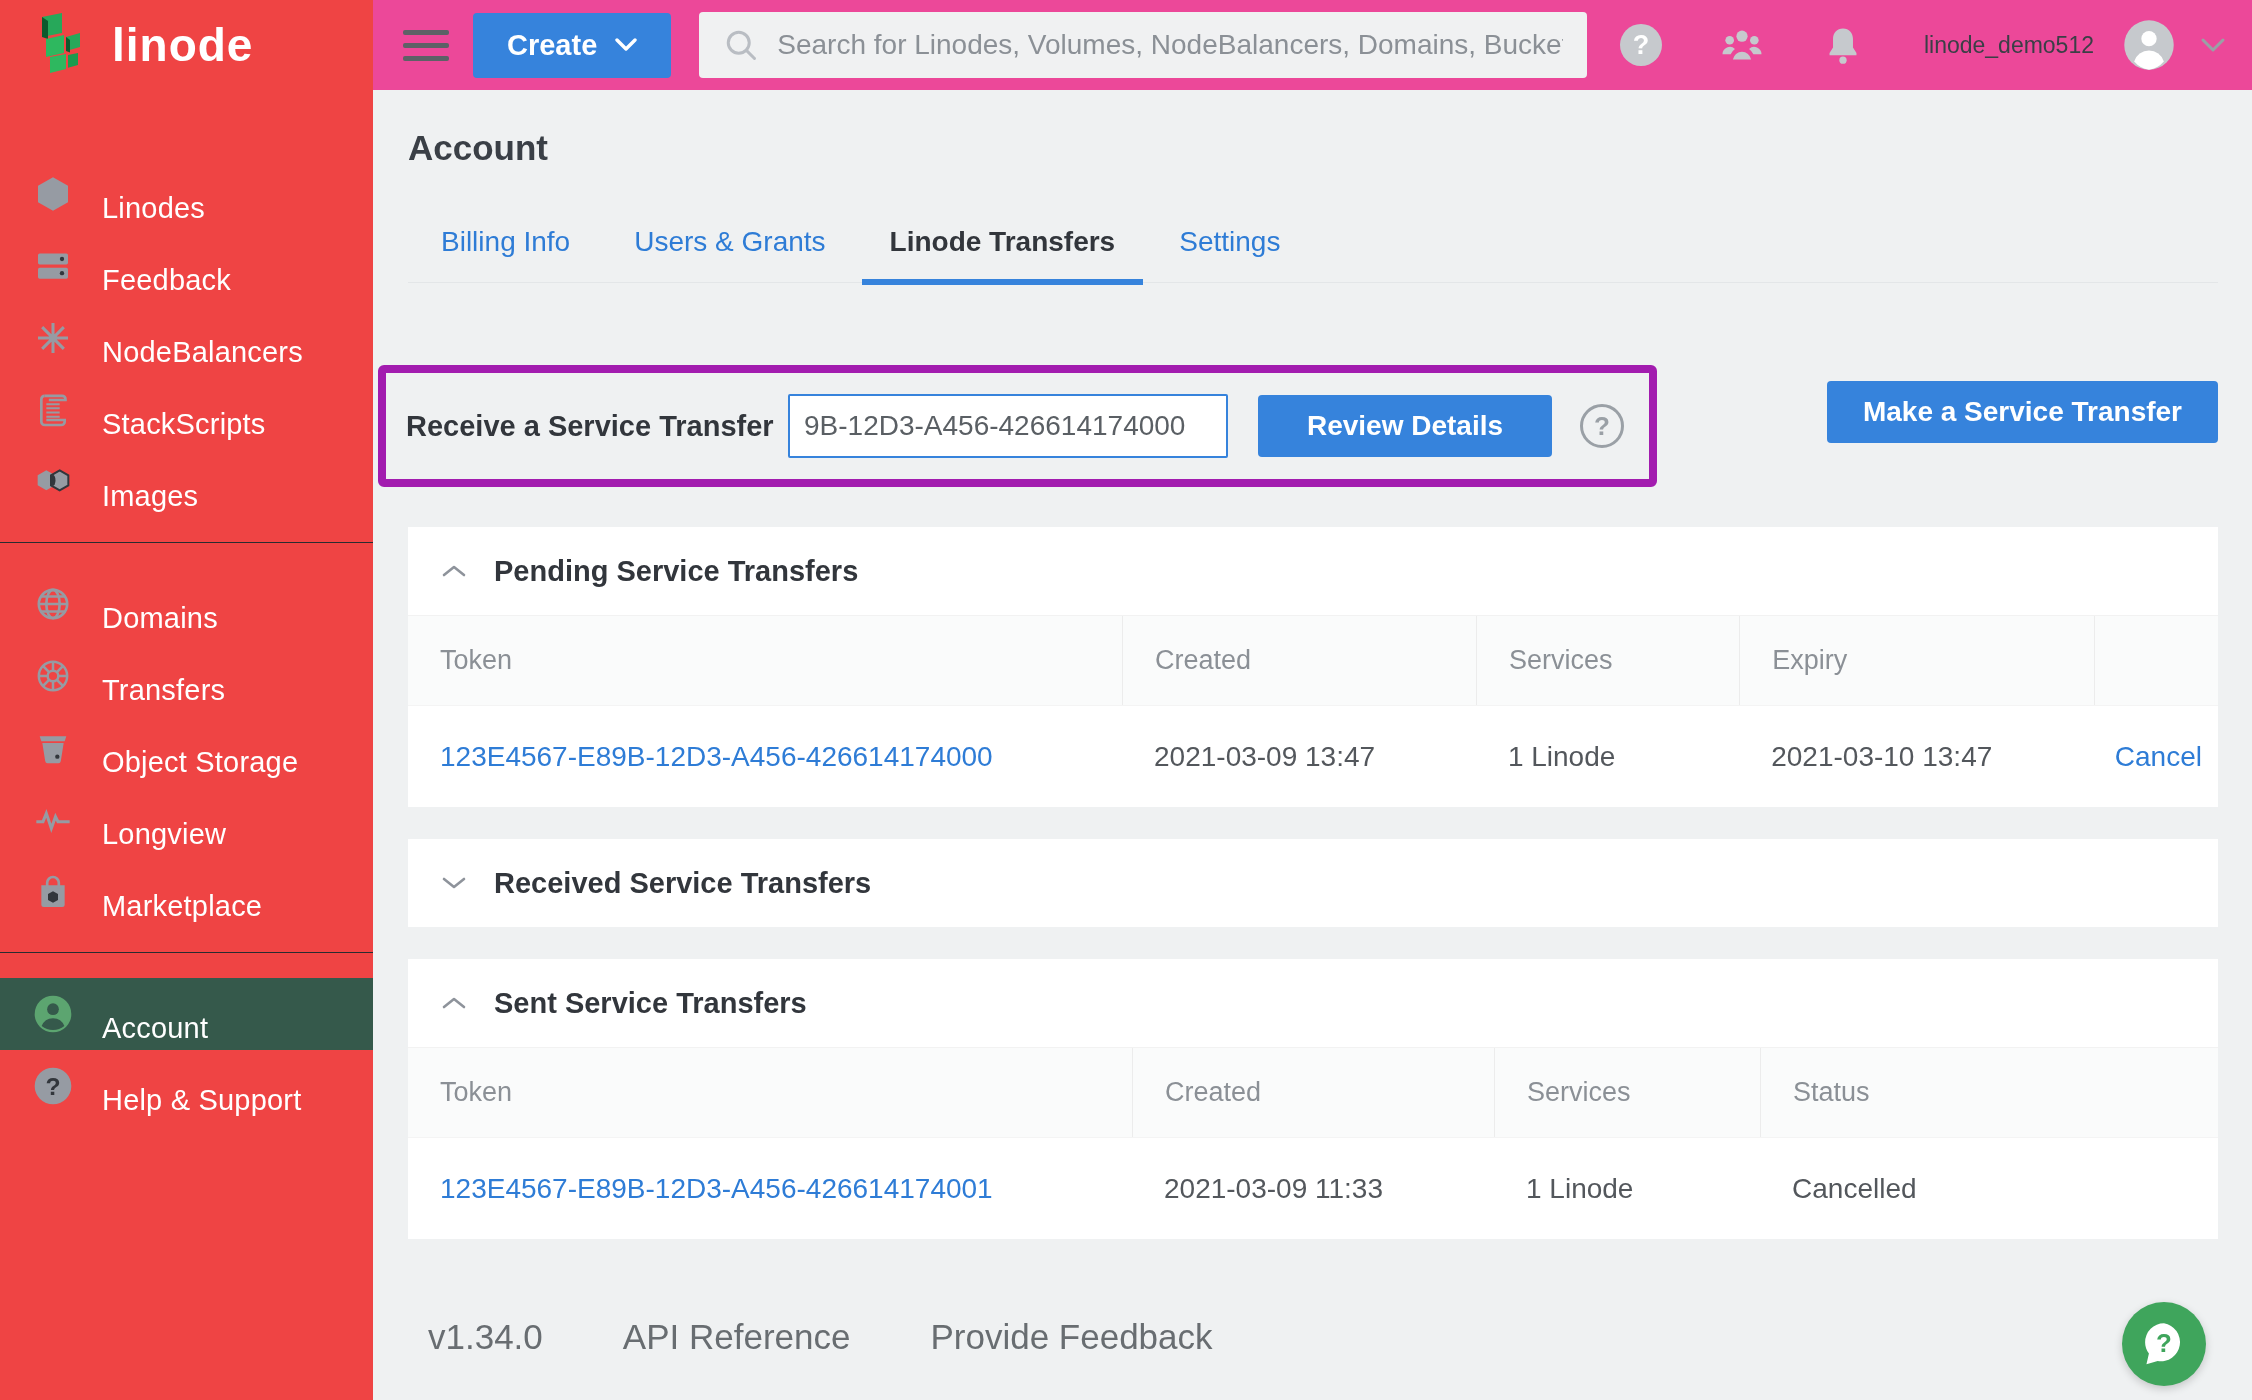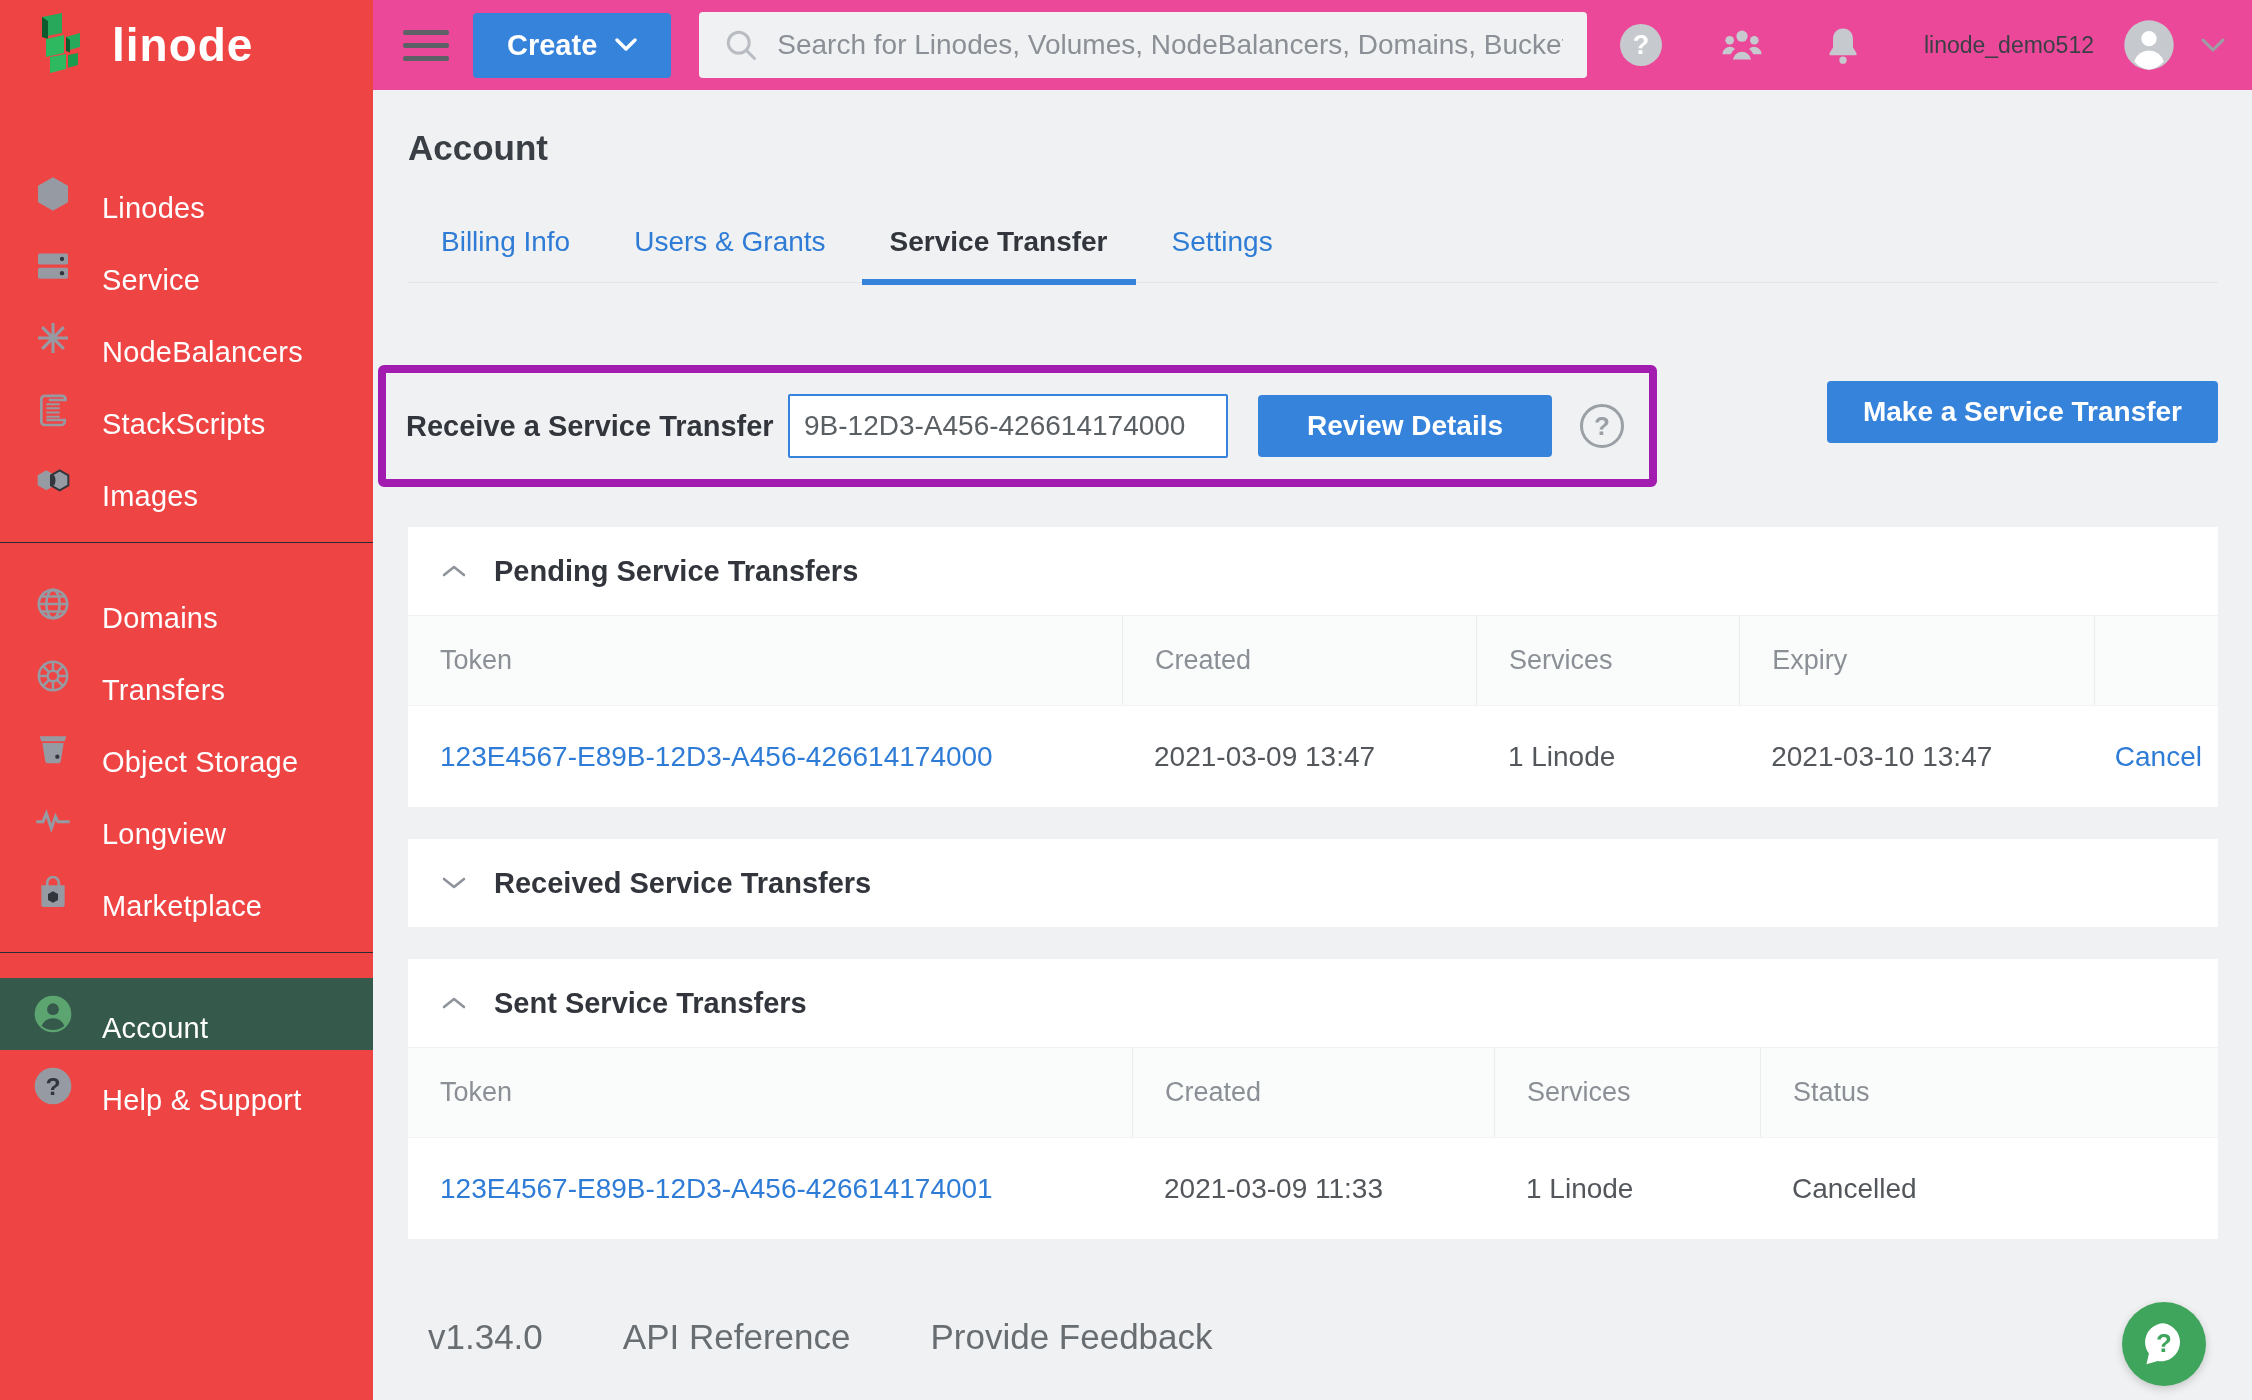--- a/index.html
+++ b/index.html
@@ -98,21 +98,21 @@
     </div>
     <div class="nav-item">
       <span class="ni">
         <svg width="40" height="40" viewBox="0 0 24 24" fill="#969BA3">
             <rect x="3" y="4.5" width="18" height="6.6" rx="1"></rect>
             <rect x="3" y="13" width="18" height="6.6" rx="1"></rect>
             <circle cx="17.4" cy="7.8" r="1.3" fill="#32363C"></circle>
             <circle cx="17.4" cy="16.3" r="1.3" fill="#32363C"></circle>
           </svg>
       </span>
-      <span class="nl">Service</span>
+      <span class="nl">Feedback</span>
     </div>
     <div class="nav-item">
       <span class="ni">
         <svg width="40" height="40" viewBox="0 0 24 24" stroke="#969BA3" stroke-width="1.8" fill="none">
             <path d="M12 3v18M3 12h18M5.5 5.5l13 13M18.5 5.5l-13 13"></path>
             <circle cx="12" cy="12" r="2.4" fill="#969BA3" stroke="none"></circle>
           </svg>
       </span>
       <span class="nl">NodeBalancers</span>
     </div>
@@ -268,21 +268,21 @@
     </span>
   </div>
 </header>
 
 <main class="main">
   <h1 class="page-title">Account</h1>
 
   <div class="tabs">
     <div class="tab">Billing Info</div>
     <div class="tab">Users &amp; Grants</div>
-    <div class="tab active">Service Transfer</div>
+    <div class="tab active">Linode Transfers</div>
     <div class="tab">Settings</div>
   </div>
 
   <div class="transfer-row">
     <div class="red-box">
       <span class="receive-label">Receive a Service Transfer</span>
       <input class="token-input" type="text" value="9B-12D3-A456-426614174000" style="">
       <button class="review-btn">Review Details</button>
       <div class="q-outline">?</div>
     </div>

